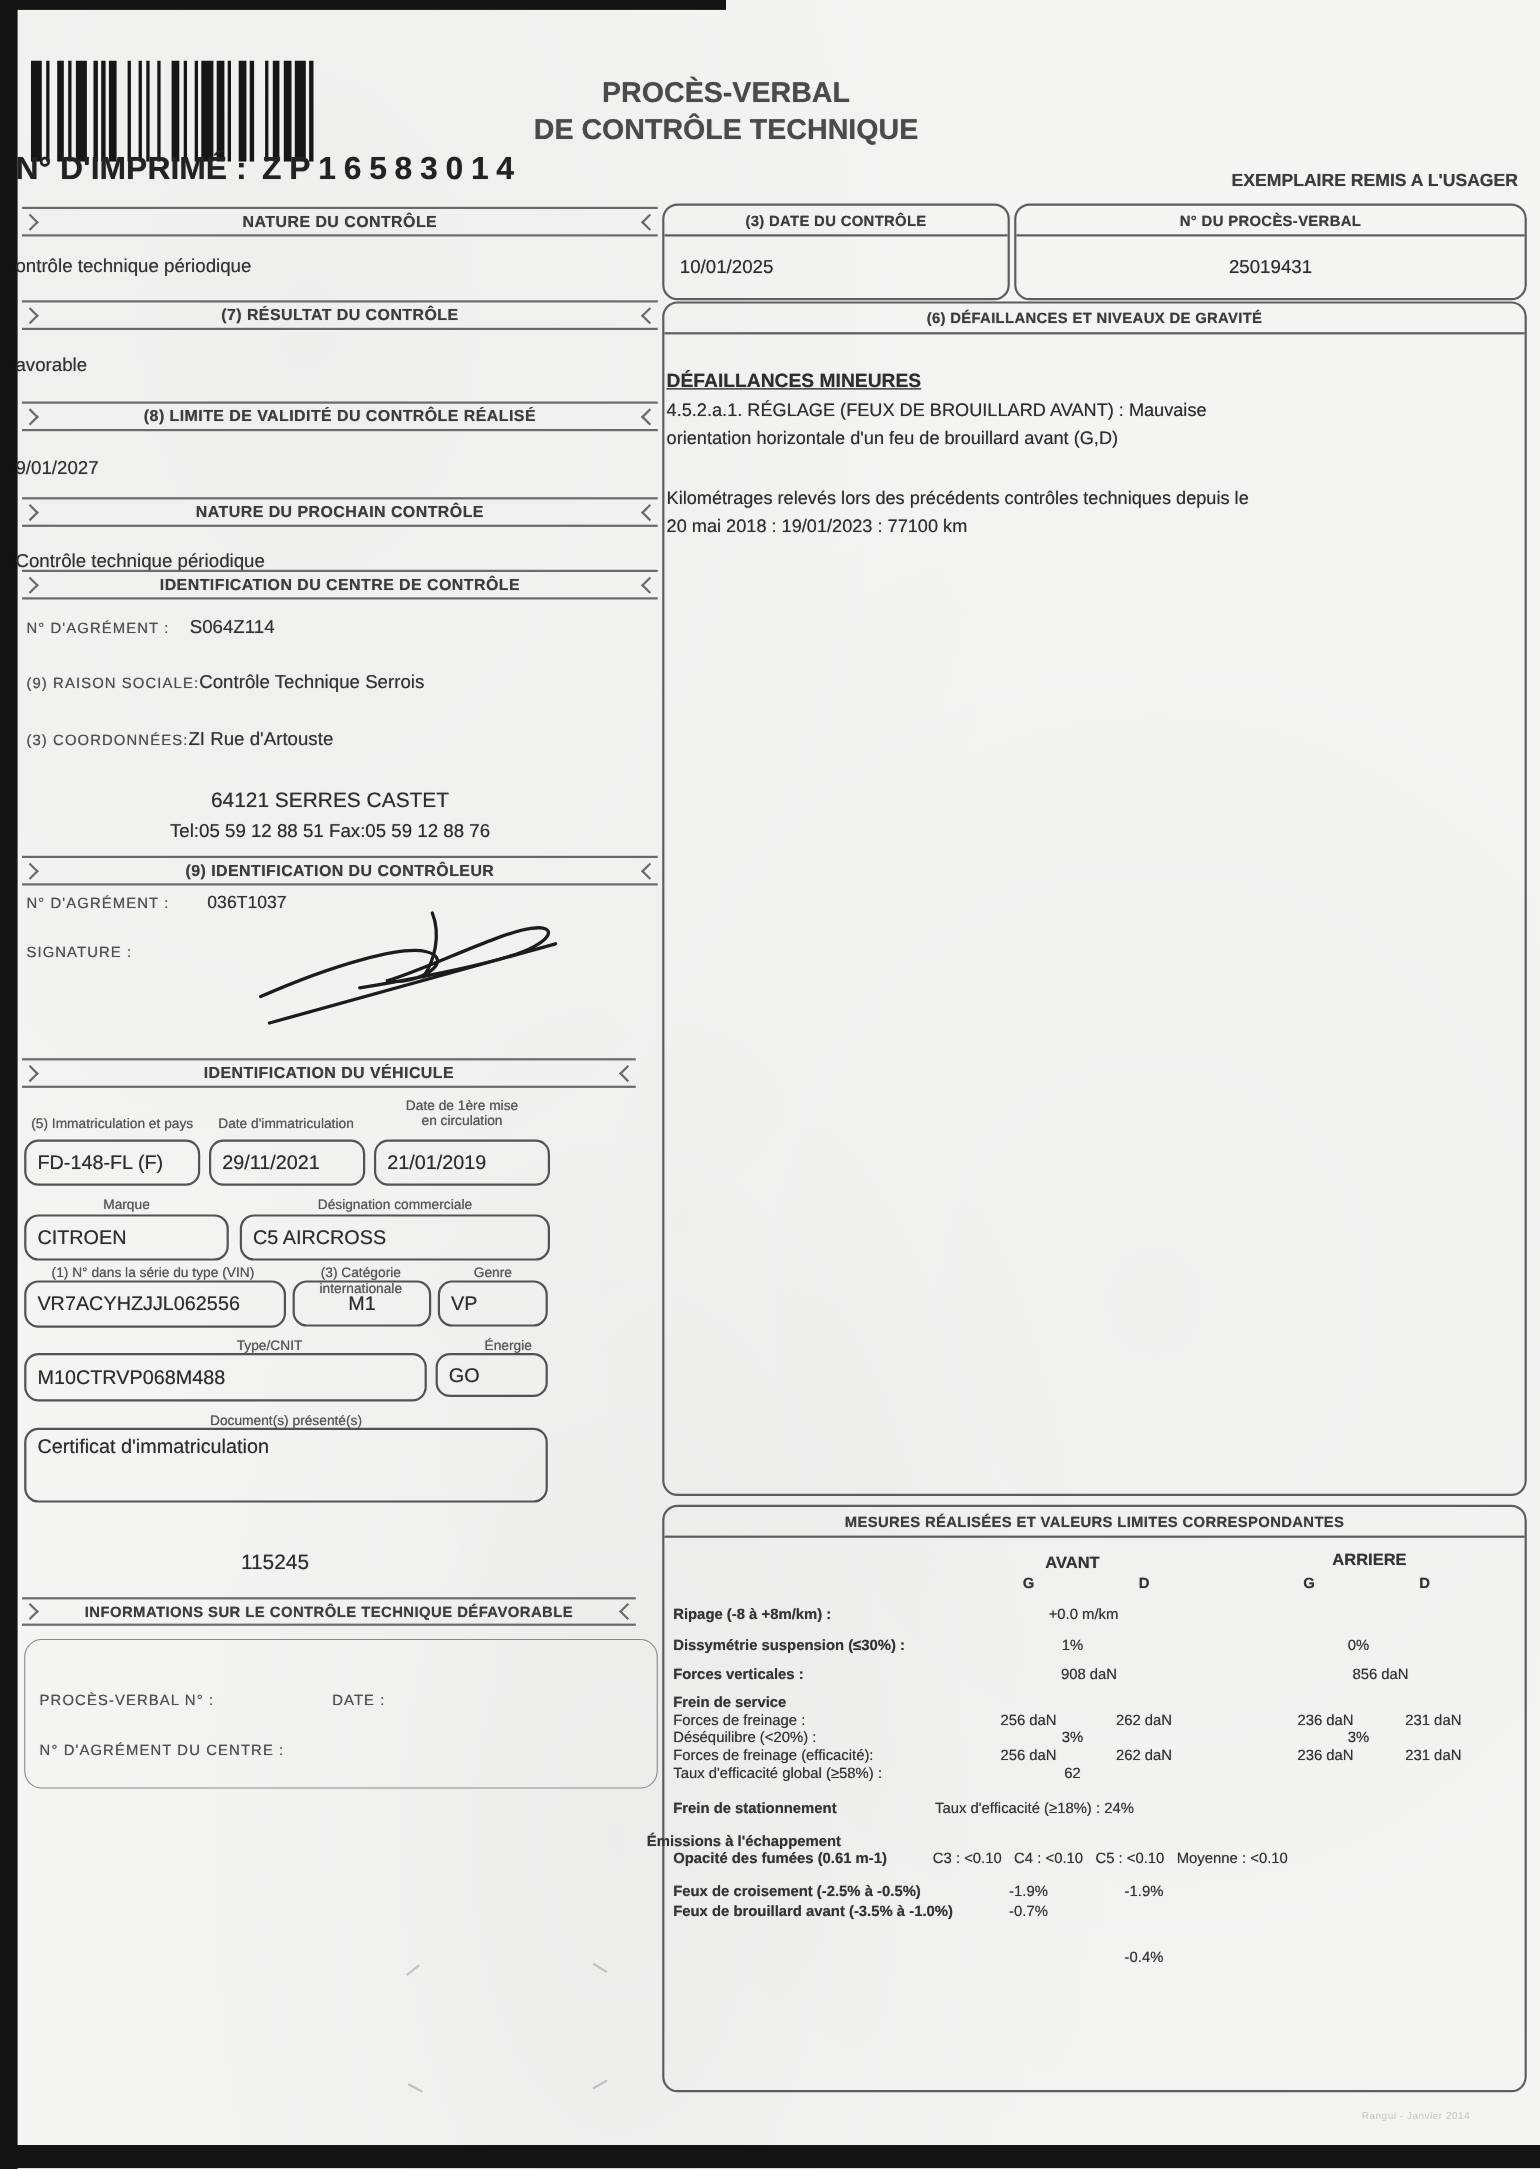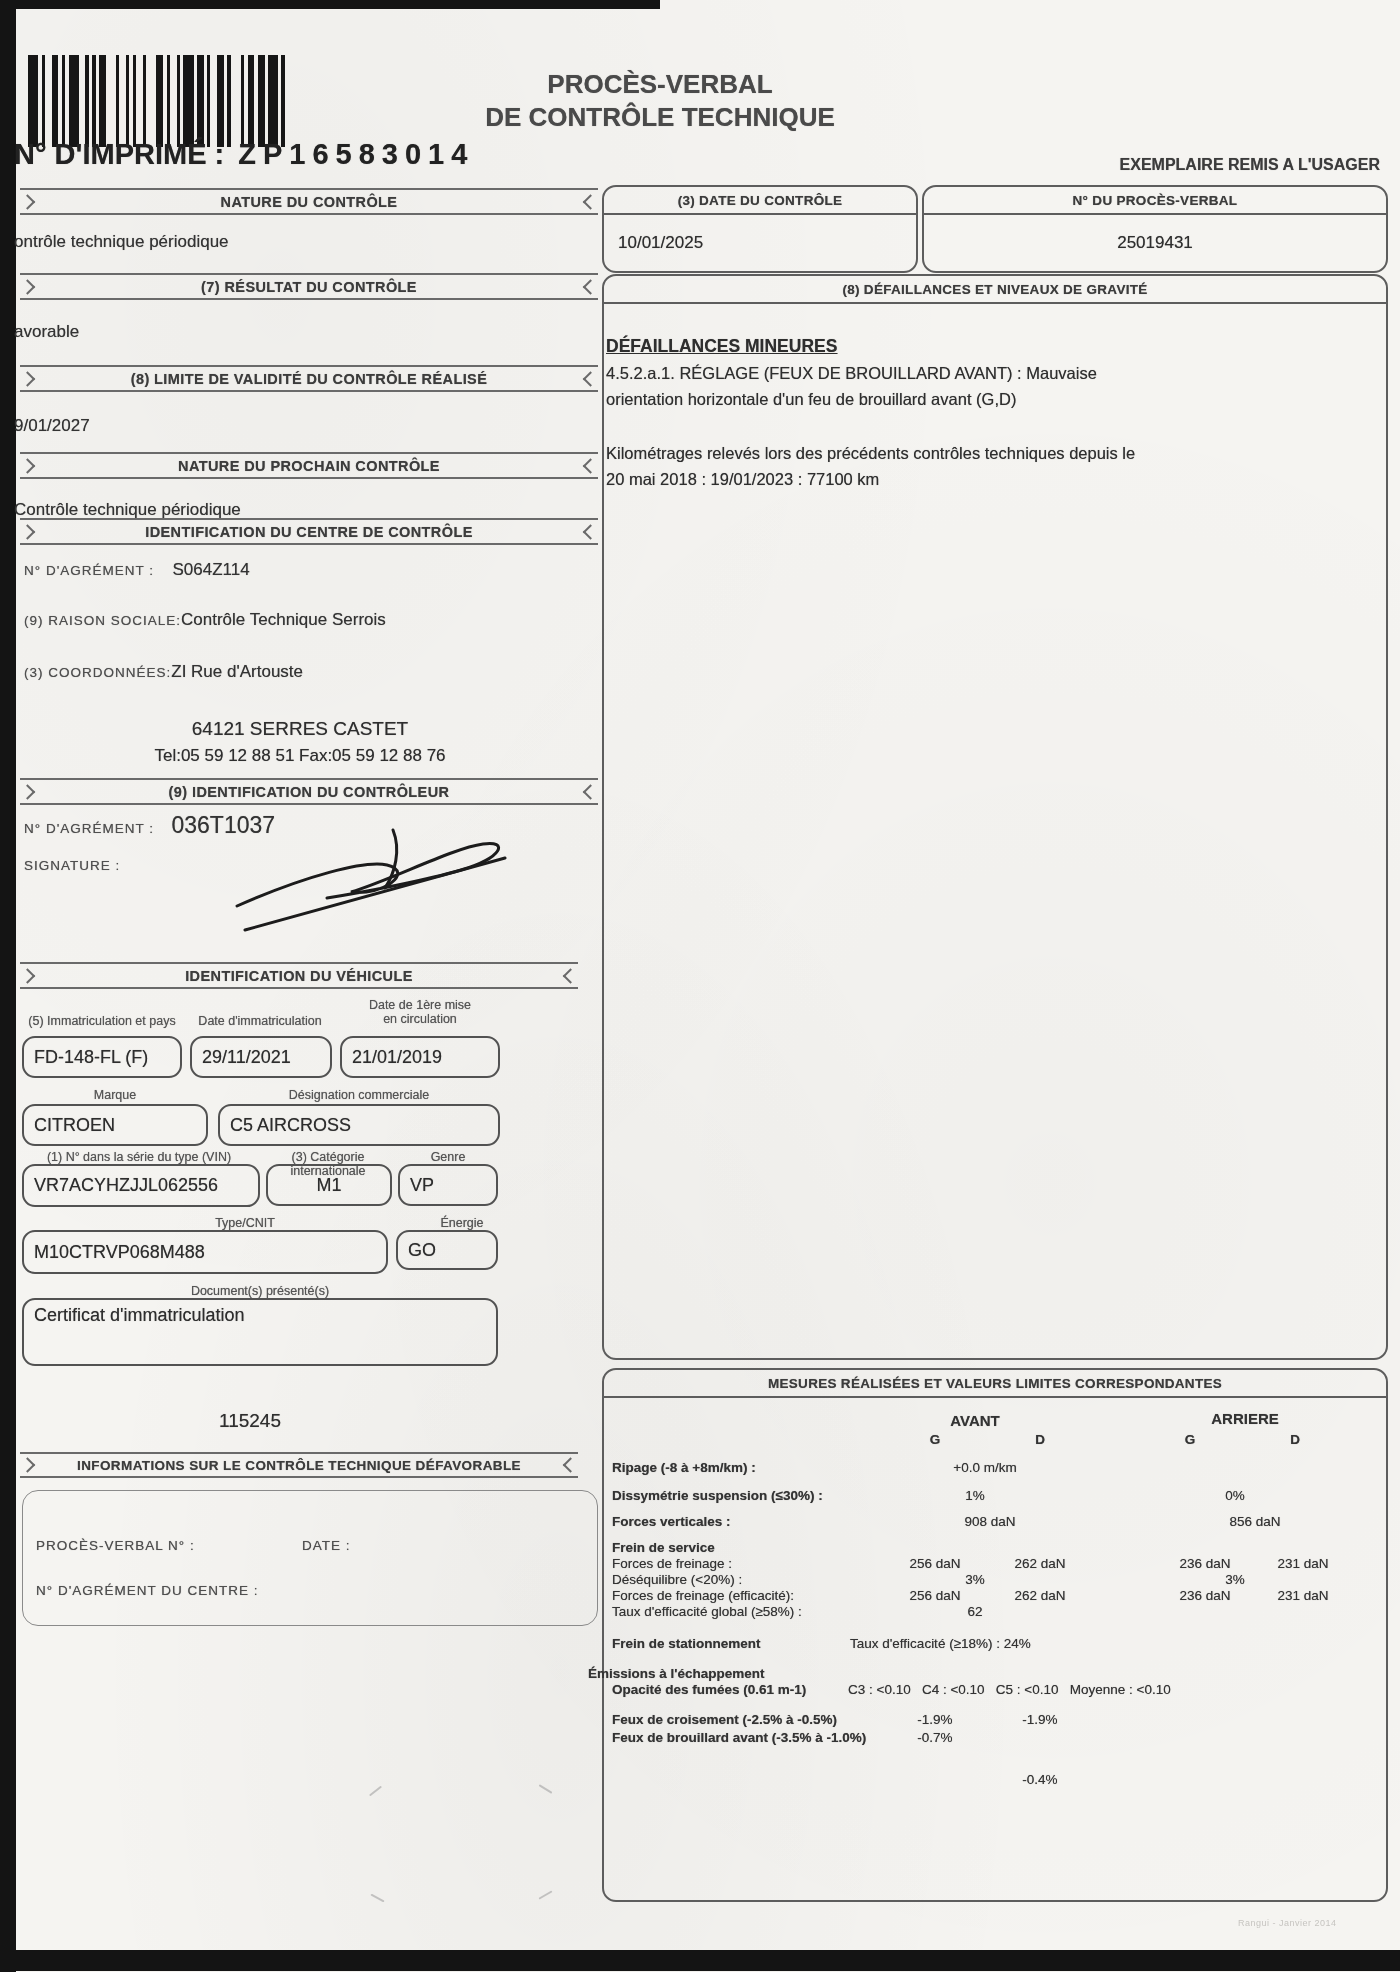--- a/index.html
+++ b/index.html
@@ -151,21 +151,21 @@
   </div>
   <div class="abs" style="left:24px;top:662px;">
     <span class="klabel" style="position:static;">(3) COORDONNÉES:</span><span style="font-size:17px;color:#333;">ZI Rue d'Artouste</span>
   </div>
   <div class="abs" style="left:20px;top:718px;width:560px;text-align:center;font-size:19px;color:#2e2e2e;">64121  SERRES CASTET</div>
   <div class="abs" style="left:20px;top:746px;width:560px;text-align:center;font-size:17px;color:#2e2e2e;">Tel:05 59 12 88 51 Fax:05 59 12 88 76</div>
 
   <div class="lsech" style="left:20px;top:778px;width:578px;">(9) IDENTIFICATION DU CONTRÔLEUR</div>
   <div class="abs" style="left:24px;top:812px;">
     <span class="klabel" style="position:static;">N° D'AGRÉMENT :</span>
-    <span style="font-size:23px;color:#333;margin-left:13px;">036T1037</span>
+    <span style="font-size:16px;color:#333;margin-left:30px;">036T1037</span>
   </div>
   <div class="klabel" style="left:24px;top:858px;">SIGNATURE :</div>
   <svg class="abs" style="left:215px;top:818px;" width="320" height="125" viewBox="0 0 320 125">
     <g fill="none" stroke="#1c1c1c" stroke-width="3" stroke-linecap="round">
       <path d="M178 12 C 186 32 180 55 170 70"></path>
       <path d="M22 88 C 90 58 150 42 172 47 C 200 54 168 78 136 74 C 176 62 238 30 268 26 C 294 22 288 40 246 52 C 212 62 150 74 112 80"></path>
       <path d="M30 112 L 290 40"></path>
     </g>
   </svg>
 
@@ -213,21 +213,21 @@
     <div class="rboxh">(3) DATE DU CONTRÔLE</div>
     <div class="abs" style="left:14px;top:46px;font-size:17px;color:#2e2e2e;">10/01/2025</div>
   </div>
 
   <div class="rbox" style="left:922px;top:185px;width:462px;height:84px;">
     <div class="rboxh">N° DU PROCÈS-VERBAL</div>
     <div class="abs" style="left:0;right:0;top:46px;text-align:center;font-size:17px;color:#2e2e2e;">25019431</div>
   </div>
 
   <div class="rbox" style="left:602px;top:274px;width:782px;height:1082px;">
-    <div class="rboxh">(8) DÉFAILLANCES ET NIVEAUX DE GRAVITÉ</div>
+    <div class="rboxh">(6) DÉFAILLANCES ET NIVEAUX DE GRAVITÉ</div>
   </div>
   <div class="deftext" style="left:606px;top:336px;font-weight:700;text-decoration:underline;font-size:17.5px;">DÉFAILLANCES MINEURES</div>
   <div class="deftext" style="left:606px;top:364px;">4.5.2.a.1. RÉGLAGE (FEUX DE BROUILLARD AVANT) : Mauvaise</div>
   <div class="deftext" style="left:606px;top:390px;">orientation horizontale d'un feu de brouillard avant (G,D)</div>
   <div class="deftext" style="left:606px;top:444px;">Kilométrages relevés lors des précédents contrôles techniques depuis le</div>
   <div class="deftext" style="left:606px;top:470px;">20 mai 2018 : 19/01/2023 : 77100 km</div>
 
   <div class="rbox" style="left:602px;top:1368px;width:782px;height:530px;">
     <div class="rboxh">MESURES RÉALISÉES ET VALEURS LIMITES CORRESPONDANTES</div>
   </div>

